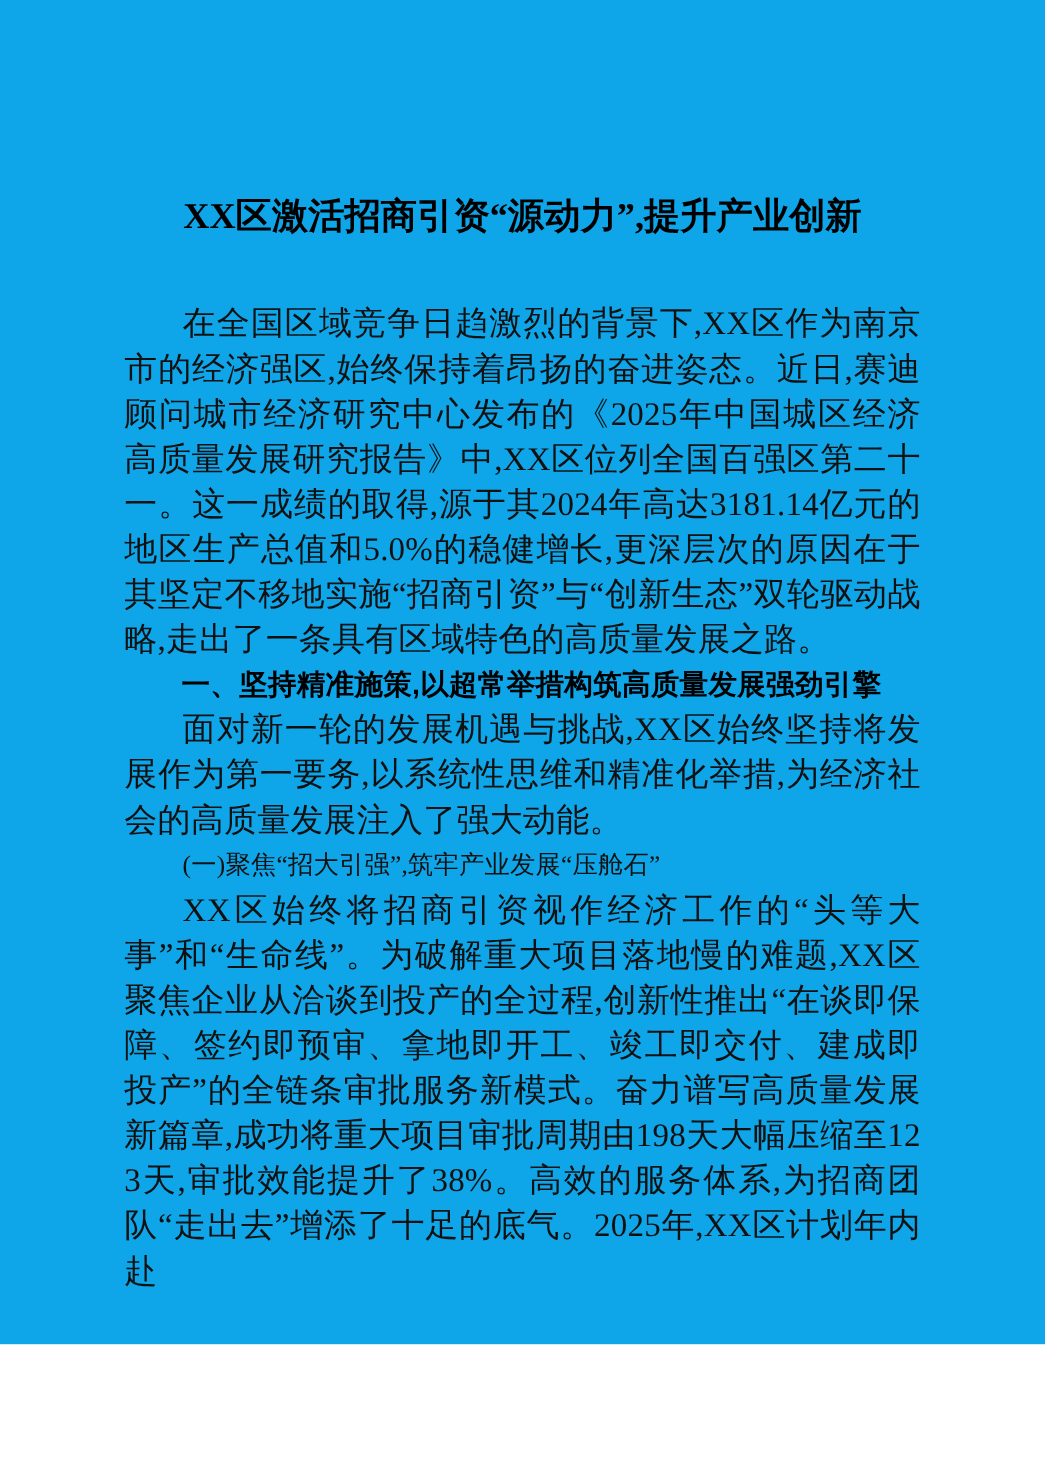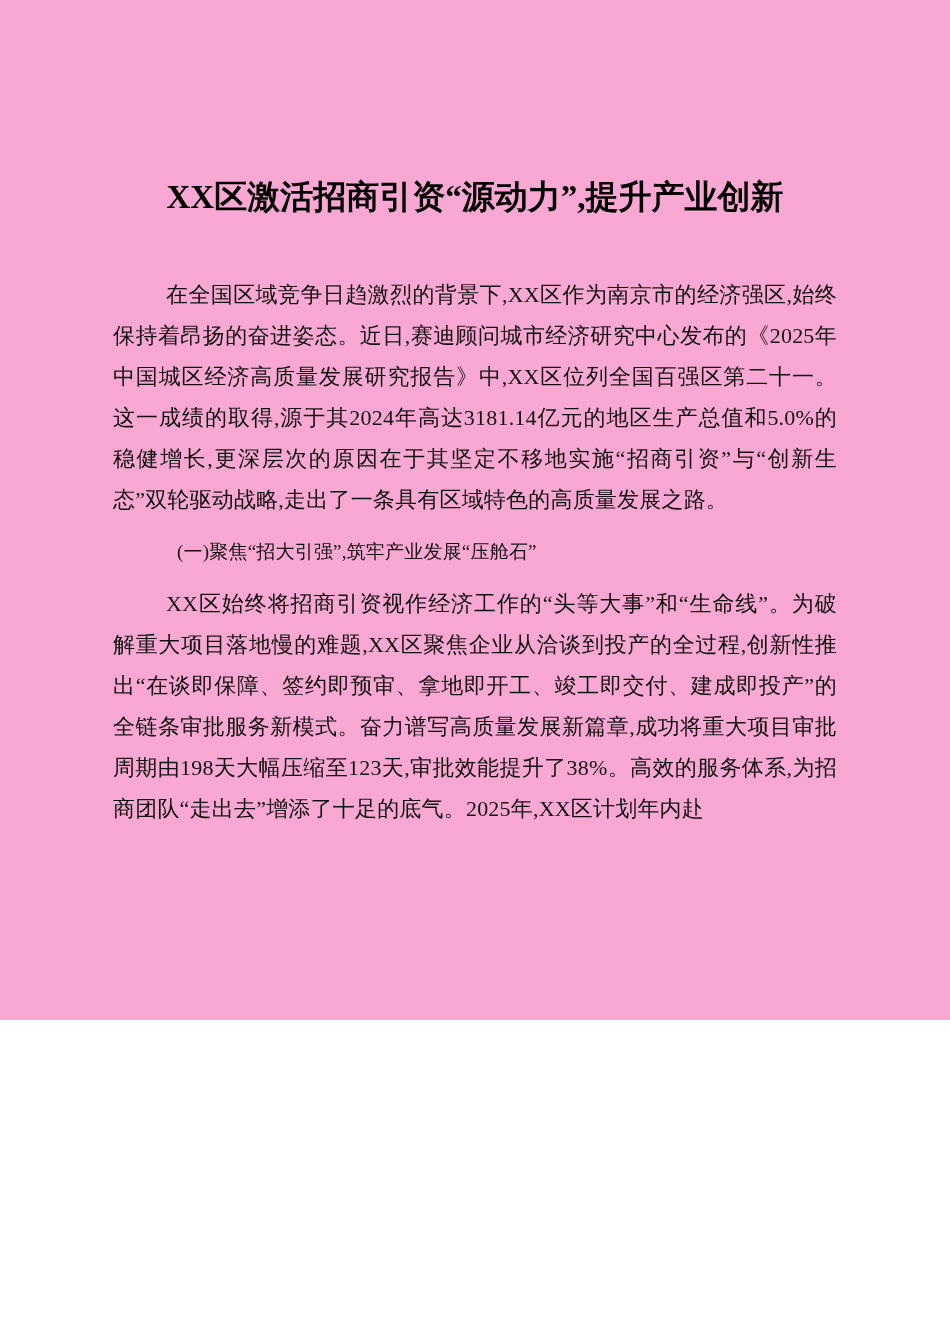--- a/index.html
+++ b/index.html
@@ -12,24 +12,24 @@
     height: 1344px;
     overflow: hidden;
     font-family: "Liberation Serif", "DejaVu Serif", serif;
     color: #111111;
     -webkit-font-smoothing: antialiased;
   }
 
   .page {
     position: relative;
     width: 950px;
-    height: 1020px;
+    height: 1222px;
     box-sizing: border-box;
     padding: 0;
-    background: #f9a8d4;
+    background: #0ea5e9;
   }
 
   .content {
     position: absolute;
     left: 113px;
     top: 0;
     width: 724px;
   }
 
   
@@ -50,21 +50,21 @@
     display: block;
     white-space: nowrap;
   }
   .doc-title .tline.l1 { letter-spacing: 0px; }
   .doc-title .tline.l2 { letter-spacing: 0px; }
 
   
   .para {
     margin: 0;
     font-family: "Liberation Serif", "DejaVu Serif", serif;
-    font-size: 22px;
+    font-size: 30px;
     line-height: 41px;
     text-align: justify;
     text-justify: inter-character;
     text-indent: 53px;
     color: #111111;
     letter-spacing: 0.2px;
     word-break: break-all;
   }
 
   .para.first { margin-top: 50px; }
@@ -77,42 +77,44 @@
     font-size: 26px;
     line-height: 41px;
     text-indent: 52px;
     color: #000000;
     letter-spacing: 0.2px;
     white-space: nowrap;
   }
 
   
   .h2-cn {
-    margin: 11px;
+    margin: 0;
     font-family: "Liberation Serif", "DejaVu Serif", serif;
-    font-size: 19px;
+    font-size: 23px;
     line-height: 41px;
     text-indent: 53px;
     color: #111111;
     letter-spacing: 0.2px;
     white-space: nowrap;
   }
 </style>
 </head>
 <body>
 
 <div class="page">
   <div class="content">
 
     <div class="doc-title">
       <span class="tline l1">XX区激活招商引资“源动力”,提升产业创新</span>
     </div>
 
     <p class="para first">在全国区域竞争日趋激烈的背景下,XX区作为南京市的经济强区,始终保持着昂扬的奋进姿态。近日,赛迪顾问城市经济研究中心发布的《2025年中国城区经济高质量发展研究报告》中,XX区位列全国百强区第二十一。这一成绩的取得,源于其2024年高达3181.14亿元的地区生产总值和5.0%的稳健增长,更深层次的原因在于其坚定不移地实施“招商引资”与“创新生态”双轮驱动战略,走出了一条具有区域特色的高质量发展之路。</p>
 
+    <p class="h1-cn">一、坚持精准施策,以超常举措构筑高质量发展强劲引擎</p>
 
+    <p class="para">面对新一轮的发展机遇与挑战,XX区始终坚持将发展作为第一要务,以系统性思维和精准化举措,为经济社会的高质量发展注入了强大动能。</p>
 
     <p class="h2-cn">(一)聚焦“招大引强”,筑牢产业发展“压舱石”</p>
 
     <p class="para">XX区始终将招商引资视作经济工作的“头等大事”和“生命线”。为破解重大项目落地慢的难题,XX区聚焦企业从洽谈到投产的全过程,创新性推出“在谈即保障、签约即预审、拿地即开工、竣工即交付、建成即投产”的全链条审批服务新模式。奋力谱写高质量发展新篇章,成功将重大项目审批周期由198天大幅压缩至123天,审批效能提升了38%。高效的服务体系,为招商团队“走出去”增添了十足的底气。2025年,XX区计划年内赴</p>
 
   </div>
 </div>
 
 </body></html>

